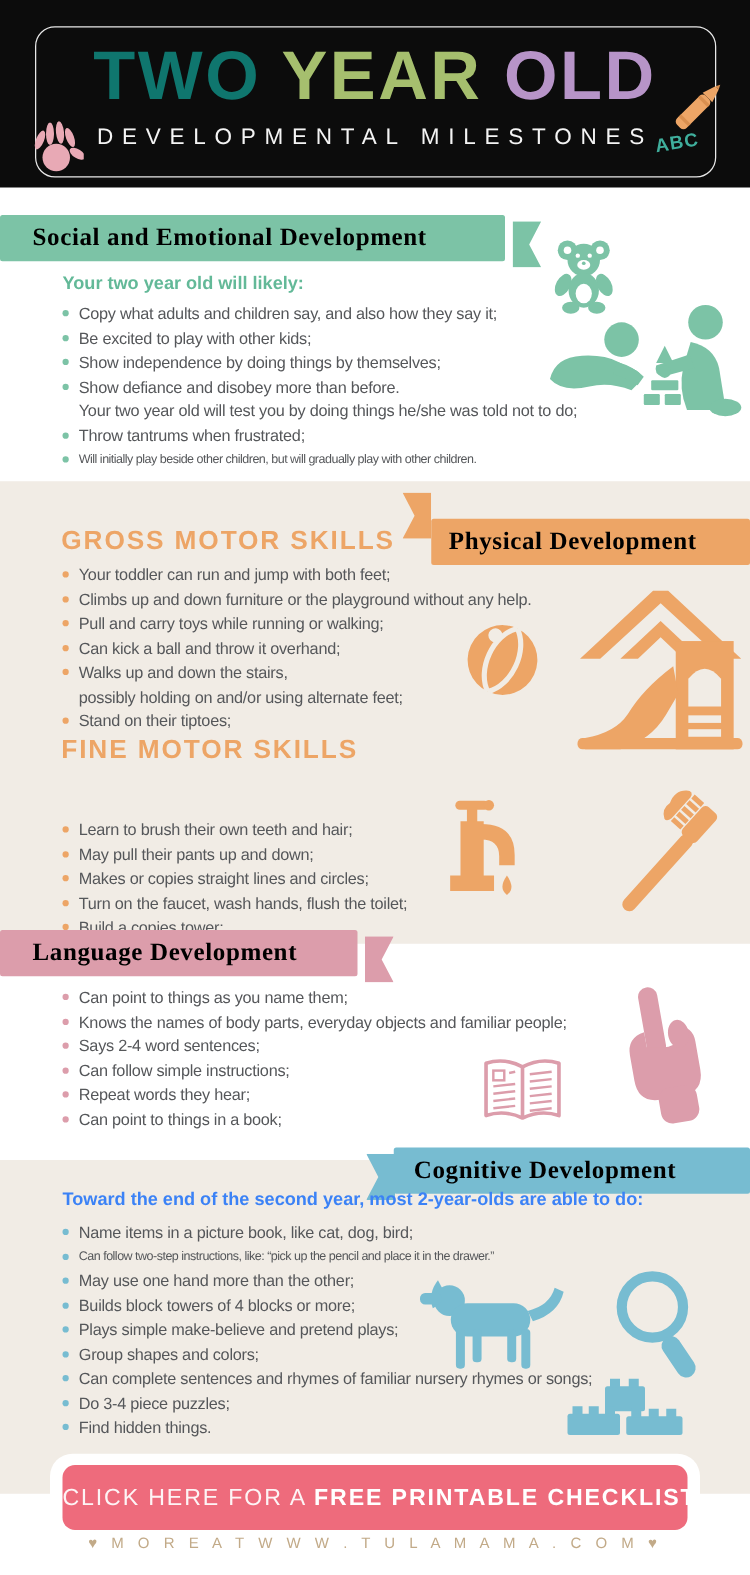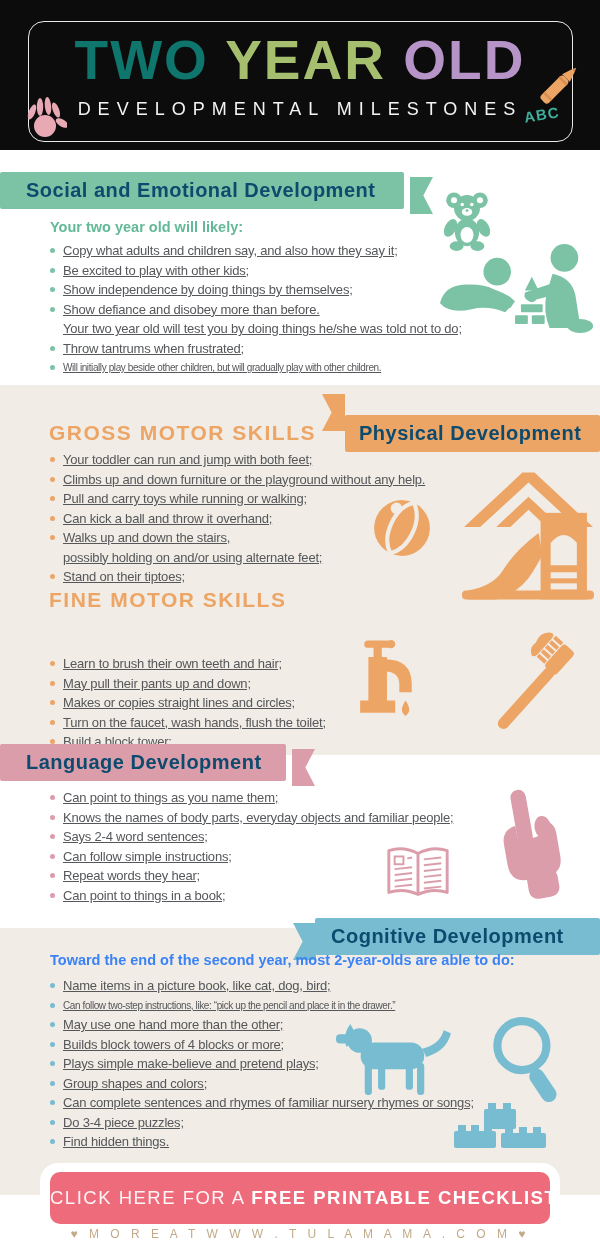--- a/index.html
+++ b/index.html
@@ -22,22 +22,22 @@
   .header-sub { position: absolute; left: 0; top: 99px; width: 100%; text-align: center;
     color: #f4f4f4; font-size: 18px; letter-spacing: 7px; font-weight: normal; white-space: nowrap; }
   .abc-note { position: absolute; left: 524px; top: 106px; color: #3fae9c;
     font-size: 15px; font-weight: bold; transform: rotate(-9deg); letter-spacing: 1px; }
 
   
   .bg-physical  { position: absolute; left: 0; top: 385px; width: 600px; height: 370px; background: #f1ece5; }
   .bg-cognitive { position: absolute; left: 0; top: 928px; width: 600px; height: 267px; background: #f1ece5; }
 
   
-  .ribbon { position: absolute; height: 37px; color: #0c4a6e; font-size: 20px; font-weight: bold;
-    line-height: 37px; letter-spacing: 0.5px; border-radius: 2px; white-space: nowrap; }
+  .ribbon { position: absolute; height: 37px; color: #000000; font-size: 20px; font-weight: bold;
+    line-height: 37px; letter-spacing: 0.5px; border-radius: 2px; white-space: nowrap; font-family: Liberation Serif, serif; }
   .flag { position: absolute; width: 23px; height: 37px; }
   #ribbon-social { left: 0; top: 172px; width: 404px; padding-left: 26px; background: #7cc3a6; }
   #flag-social   { left: 410px; top: 177px; background: #7cc3a6;
     clip-path: polygon(0 0, 100% 0, 58% 50%, 100% 100%, 0 100%); }
   #ribbon-physical { left: 345px; top: 387px; width: 255px; padding-left: 14px; background: #eda566; margin-top: 28px; }
   #flag-physical   { left: 322px; top: 394px; background: #eda566;
     clip-path: polygon(0 0, 100% 0, 100% 100%, 0 100%, 42% 50%); }
   #ribbon-language { left: 0; top: 744px; width: 286px; padding-left: 26px; background: #dc9dab; }
   #flag-language   { left: 292px; top: 749px; background: #dc9dab;
     clip-path: polygon(0 0, 100% 0, 58% 50%, 100% 100%, 0 100%); }
@@ -55,21 +55,21 @@
   #fine-heading  { top: 588px; }
 
   
   .list { position: absolute; left: 50px; }
   #social-list    { top: 241px; }
   #gross-list     { top: 450px; }
   #fine-list      { top: 618px; margin-top: 36px; }
   #language-list  { top: 788px; }
   #cognitive-list { top: 976px; }
   .row { display: flex; align-items: flex-start; line-height: 19.5px; height: 19.5px;
-    font-size: 13px; letter-spacing: -0.2px; color: #55575a; white-space: nowrap; text-decoration: underline; }
+    font-size: 13px; letter-spacing: -0.2px; color: #55575a; white-space: nowrap; }
   .row.tight span.txt { font-size: 10px; letter-spacing: -0.4px; }
   .dot { width: 5px; height: 5px; border-radius: 50%; margin: 7px 8px 0 0; flex: none; }
   .soc .dot { background: #7cc3a6; }
   .phy .dot { background: #edа566; background: #edа566; }
   .phy .dot { background: #edA566; }
   .lan .dot { background: #dc9dab; }
   .cog .dot { background: #77bcd1; }
   .cont { padding-left: 13px; }
 
   
@@ -247,21 +247,21 @@
     <div class="row">
         <span class="dot"></span>
         <span class="txt">Makes or copies straight lines and circles;</span>
       </div>
     <div class="row">
         <span class="dot"></span>
         <span class="txt">Turn on the faucet, wash hands, flush the toilet;</span>
       </div>
     <div class="row">
         <span class="dot"></span>
-        <span class="txt">Build a block tower;</span>
+        <span class="txt">Build a copies tower;</span>
       </div>
     <div class="row">
         <span class="dot"></span>
         <span class="txt">Practices with zipping up and snaps.</span>
       </div>
   </div>
 
   <svg class="icon" style="left:371px; top:497px;" width="62" height="62" viewBox="0 0 60 60">
     <g transform="rotate(25 30 30)">
       <circle cx="30" cy="30" r="27" fill="#edA566"></circle>

